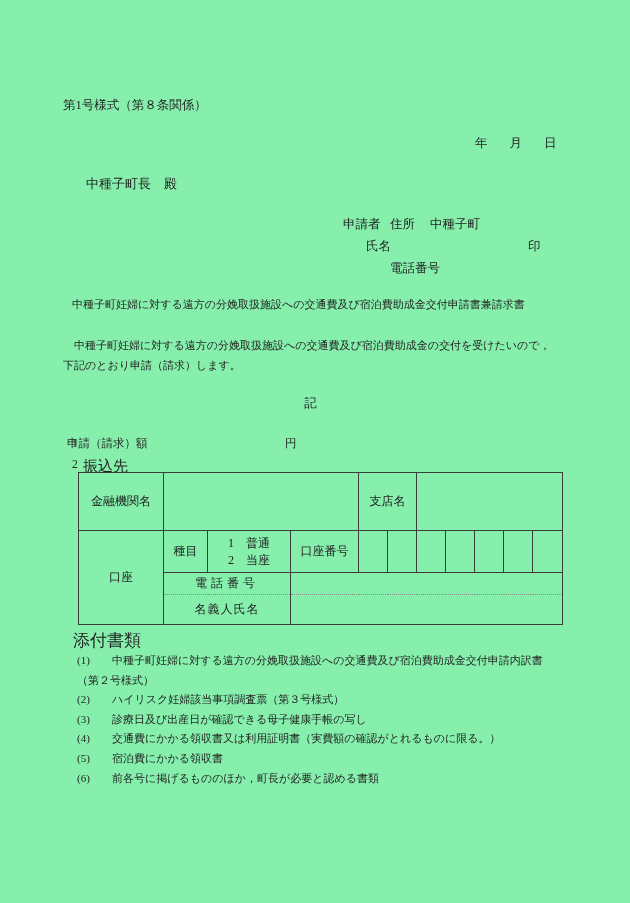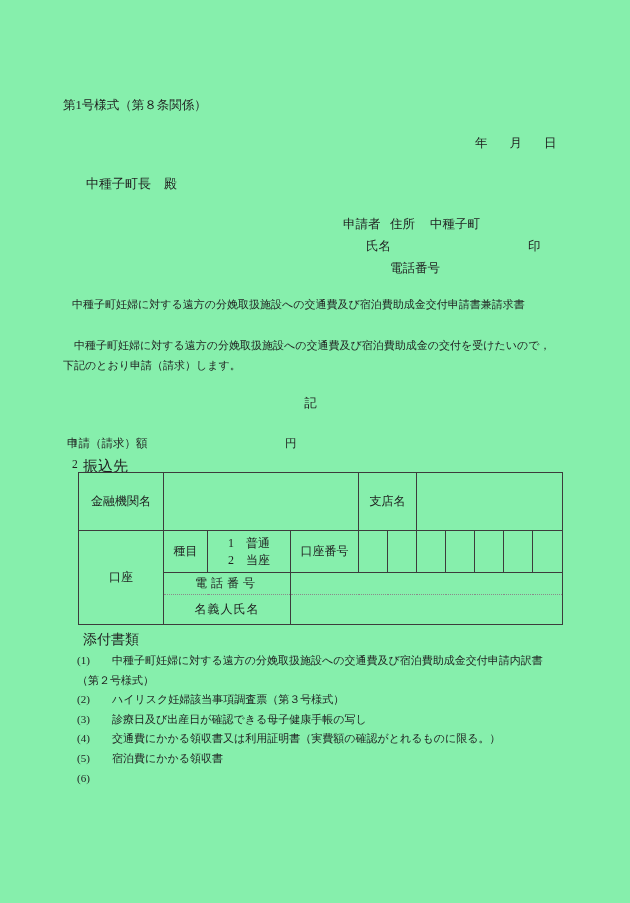--- a/index.html
+++ b/index.html
@@ -45,21 +45,21 @@
     overflow:hidden;
   }
   tr.r1 { height:58px; } tr.r2 { height:42px; }
   tr.r3 { height:22px; } tr.r4 { height:30px; }
   td.opts { text-align:left; padding-left:10px; font-size:11.5px; line-height:17px; }
   th.furi { letter-spacing:4px; font-size:11.5px; }
   th.holder { font-size:11.5px; letter-spacing:1px; }
   .dot-b { border-bottom:1px dotted #8a8a8a !important; }
   .dot-t { border-top:1px dotted #8a8a8a !important;margin-top:23px; }
 
-  .attach-heading { left:83px; top:631px; font-size:14px; }
+  .attach-heading { left:73px; top:631px; font-size:17px;font-family:Liberation Mono, monospace; }
   .attach-list { position:absolute; left:77px; top:651px; width:486px;
                  font-size:11px; line-height:19.6px; }
   .attach-item { display:flex; }
   .attach-no   { width:35px; flex:0 0 35px; }
   .attach-text { white-space:nowrap; }
   .attach-cont { }
 </style>
 </head>
 <body>
 
@@ -161,16 +161,17 @@
     <div class="attach-item">
       <span class="attach-no">(4)</span>
       <span class="attach-text">交通費にかかる領収書又は利用証明書（実費額の確認がとれるものに限る。）</span>
     </div>
     <div class="attach-item">
       <span class="attach-no">(5)</span>
       <span class="attach-text">宿泊費にかかる領収書</span>
     </div>
     <div class="attach-item">
       <span class="attach-no">(6)</span>
+      <span class="attach-text">前各号に掲げるもののほか，町長が必要と認める書類</span>
     </div>
   </div>
 
 </div>
 
 </body></html>

